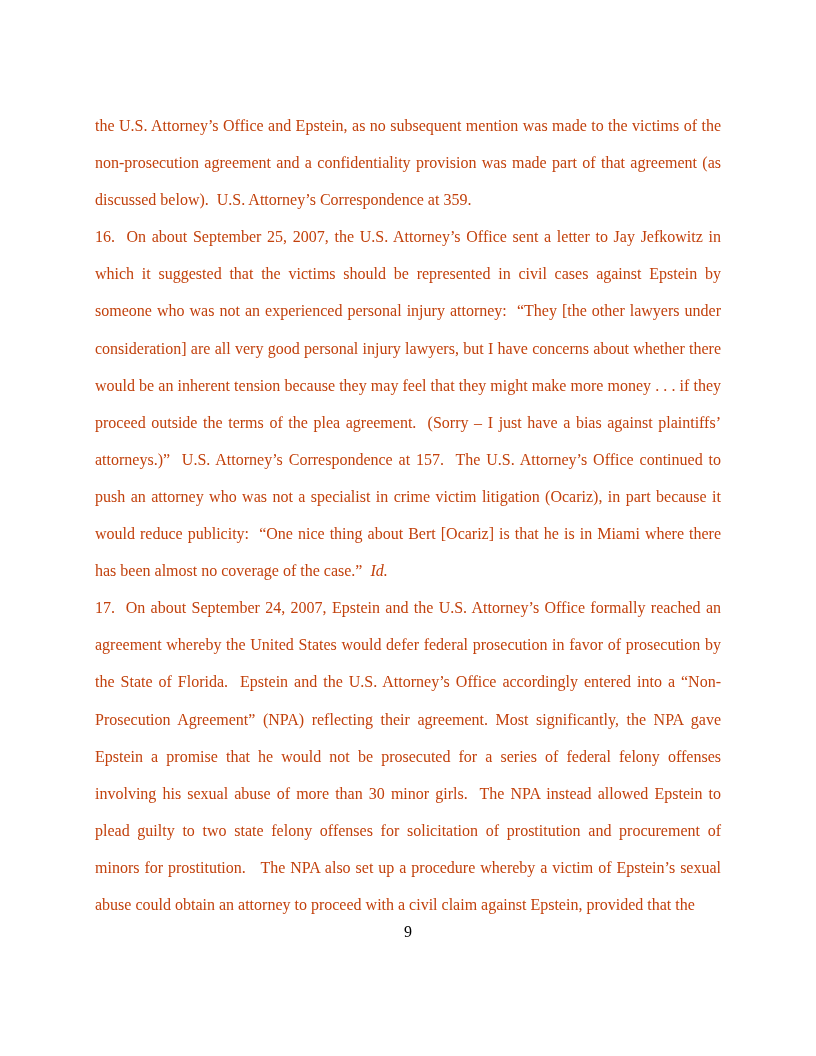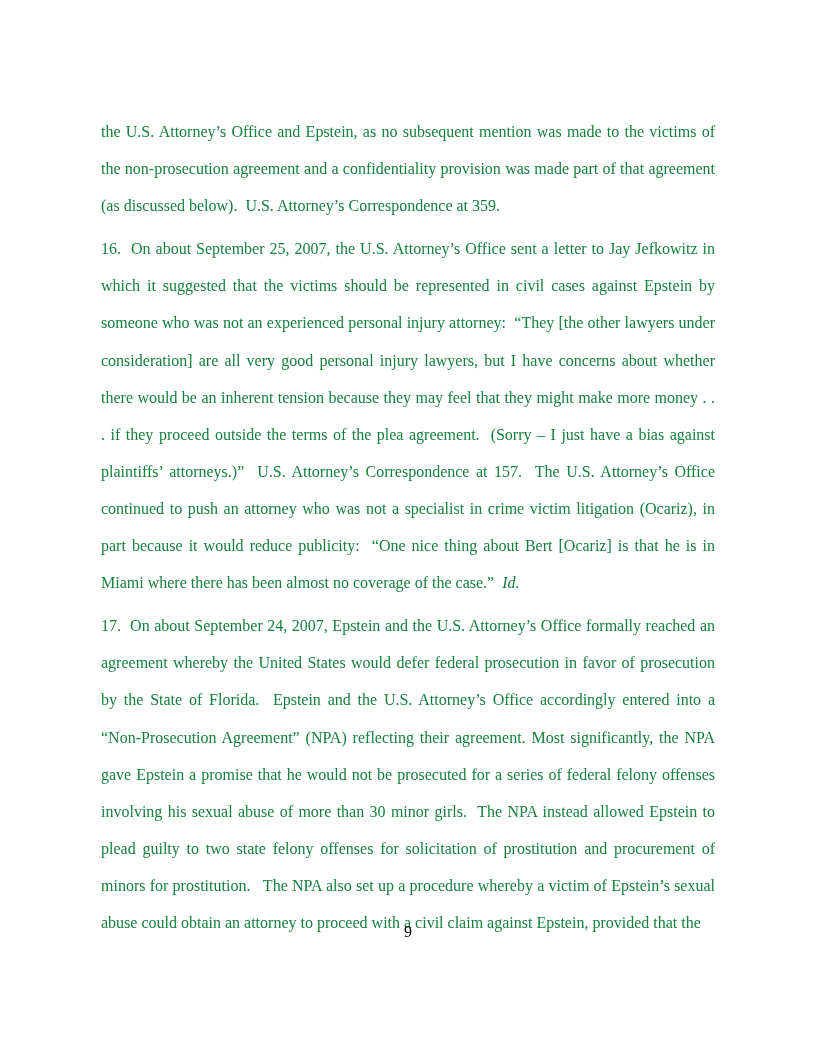--- a/index.html
+++ b/index.html
@@ -13,26 +13,26 @@
     height: 1056px;
     margin: 0 auto;
     background: #ffffff;
     color: #000000;
     box-sizing: border-box;
     padding: 107px 95px 0 95px;
     font-family: "Liberation Serif", "DejaVu Serif", serif;
     overflow: hidden;
   }
   .body-text p {
-    margin: 6px;
+    margin: 0;
     font-size: 16px;
     line-height: 37.1px;
     text-align: justify;
     white-space: pre-wrap;
-    color: #15803d;
+    color: #c2410c;
   }
   .body-text p em {
     font-style: italic;
   }
   .page-footer {
     position: absolute;
     top: 922px;
     left: 0;
     right: 0;
     text-align: center;

